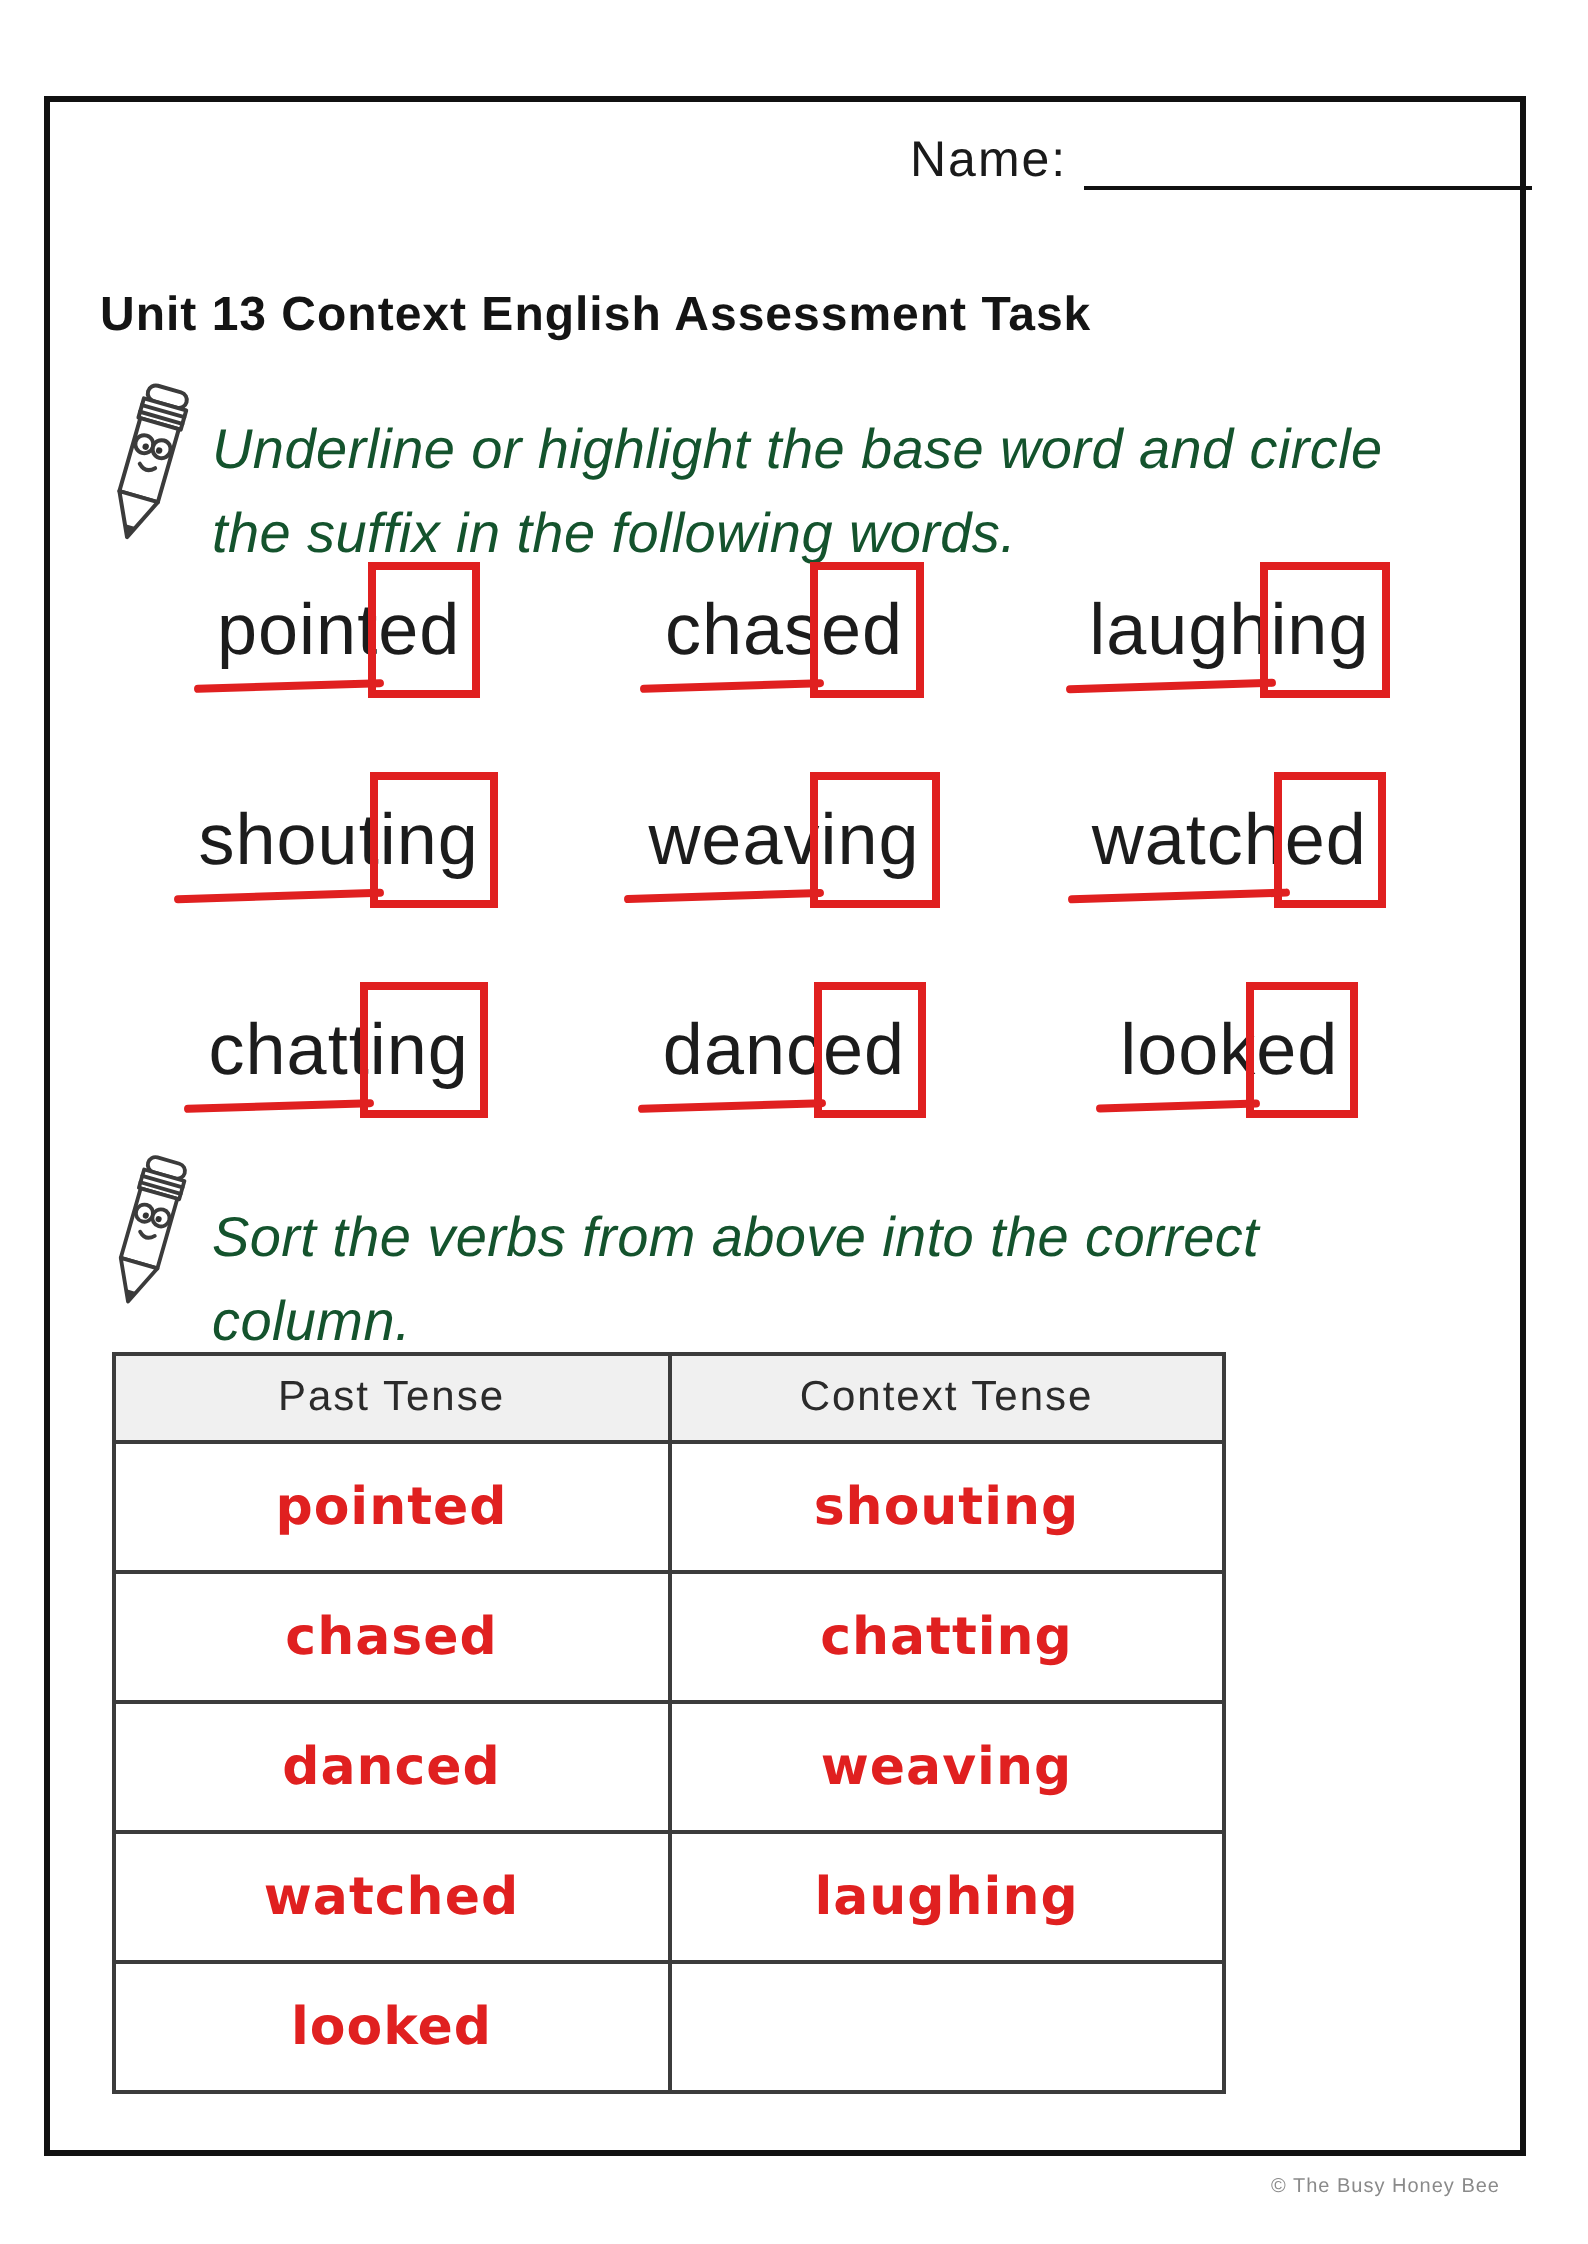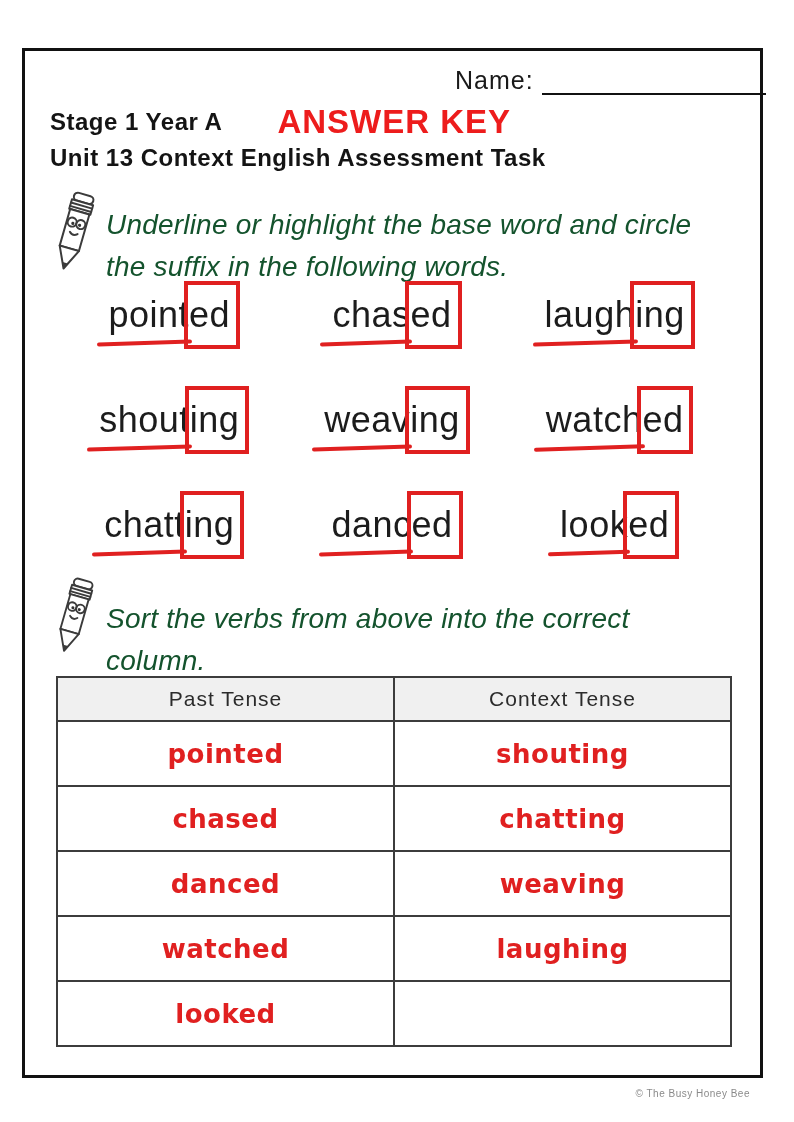--- a/index.html
+++ b/index.html
@@ -73,21 +73,21 @@
     background:#e02020; transform:rotate(-1.8deg); border-radius:2px;
   }
   .suffix { position:relative; display:inline-block; }
   .suffix::after {
     content:""; position:absolute; left:-5px; right:-10px; top:-13px; bottom:-13px;
     border:4px solid #e02020;
   }
 
   
   .sort-table {
-    position:absolute; left:56px; top:676px; width:676px; z-index:4;
+    position:absolute; left:56px; top:676px; width:557px; z-index:4;
     border-collapse:collapse; table-layout:fixed;
   }
   .sort-table th, .sort-table td { border:2px solid #3c3c3c; text-align:center; }
   .sort-table th {
     height:44px; background:#f0f0f0; font-size:21px; font-weight:400;
     color:#2b2b2b; letter-spacing:1px;
   }
   .sort-table td {
     height:65px; font-size:26px; font-weight:bold; letter-spacing:0.5px;
     font-family:"DejaVu Sans", sans-serif;
@@ -108,24 +108,20 @@
 <div class="page">
 
   <div class="page-border"></div>
 
 
   <div class="name-row">
     <span class="name-label">Name:</span>
     <span class="name-line"></span>
   </div>
 
-  <div class="stage-row">
-    <span class="stage-text">Stage 1 Year A</span>
-    <span class="answer-key" style="color:#ed1c1c;">ANSWER KEY</span>
-  </div>
 
   <div class="unit-title">Unit 13 Context English Assessment Task</div>
 
   <div class="instr instr-1">
     <span class="pencil">
       <svg width="52" height="84" viewBox="0 0 52 84">
         <g transform="rotate(16 26 42)">
           <rect class="ln fillw" x="16" y="3" width="20" height="8" rx="4"></rect>
           <rect class="ln fillw" x="15" y="11" width="22" height="10"></rect>
           <line class="ln" x1="15" y1="14.5" x2="37" y2="14.5"></line>

